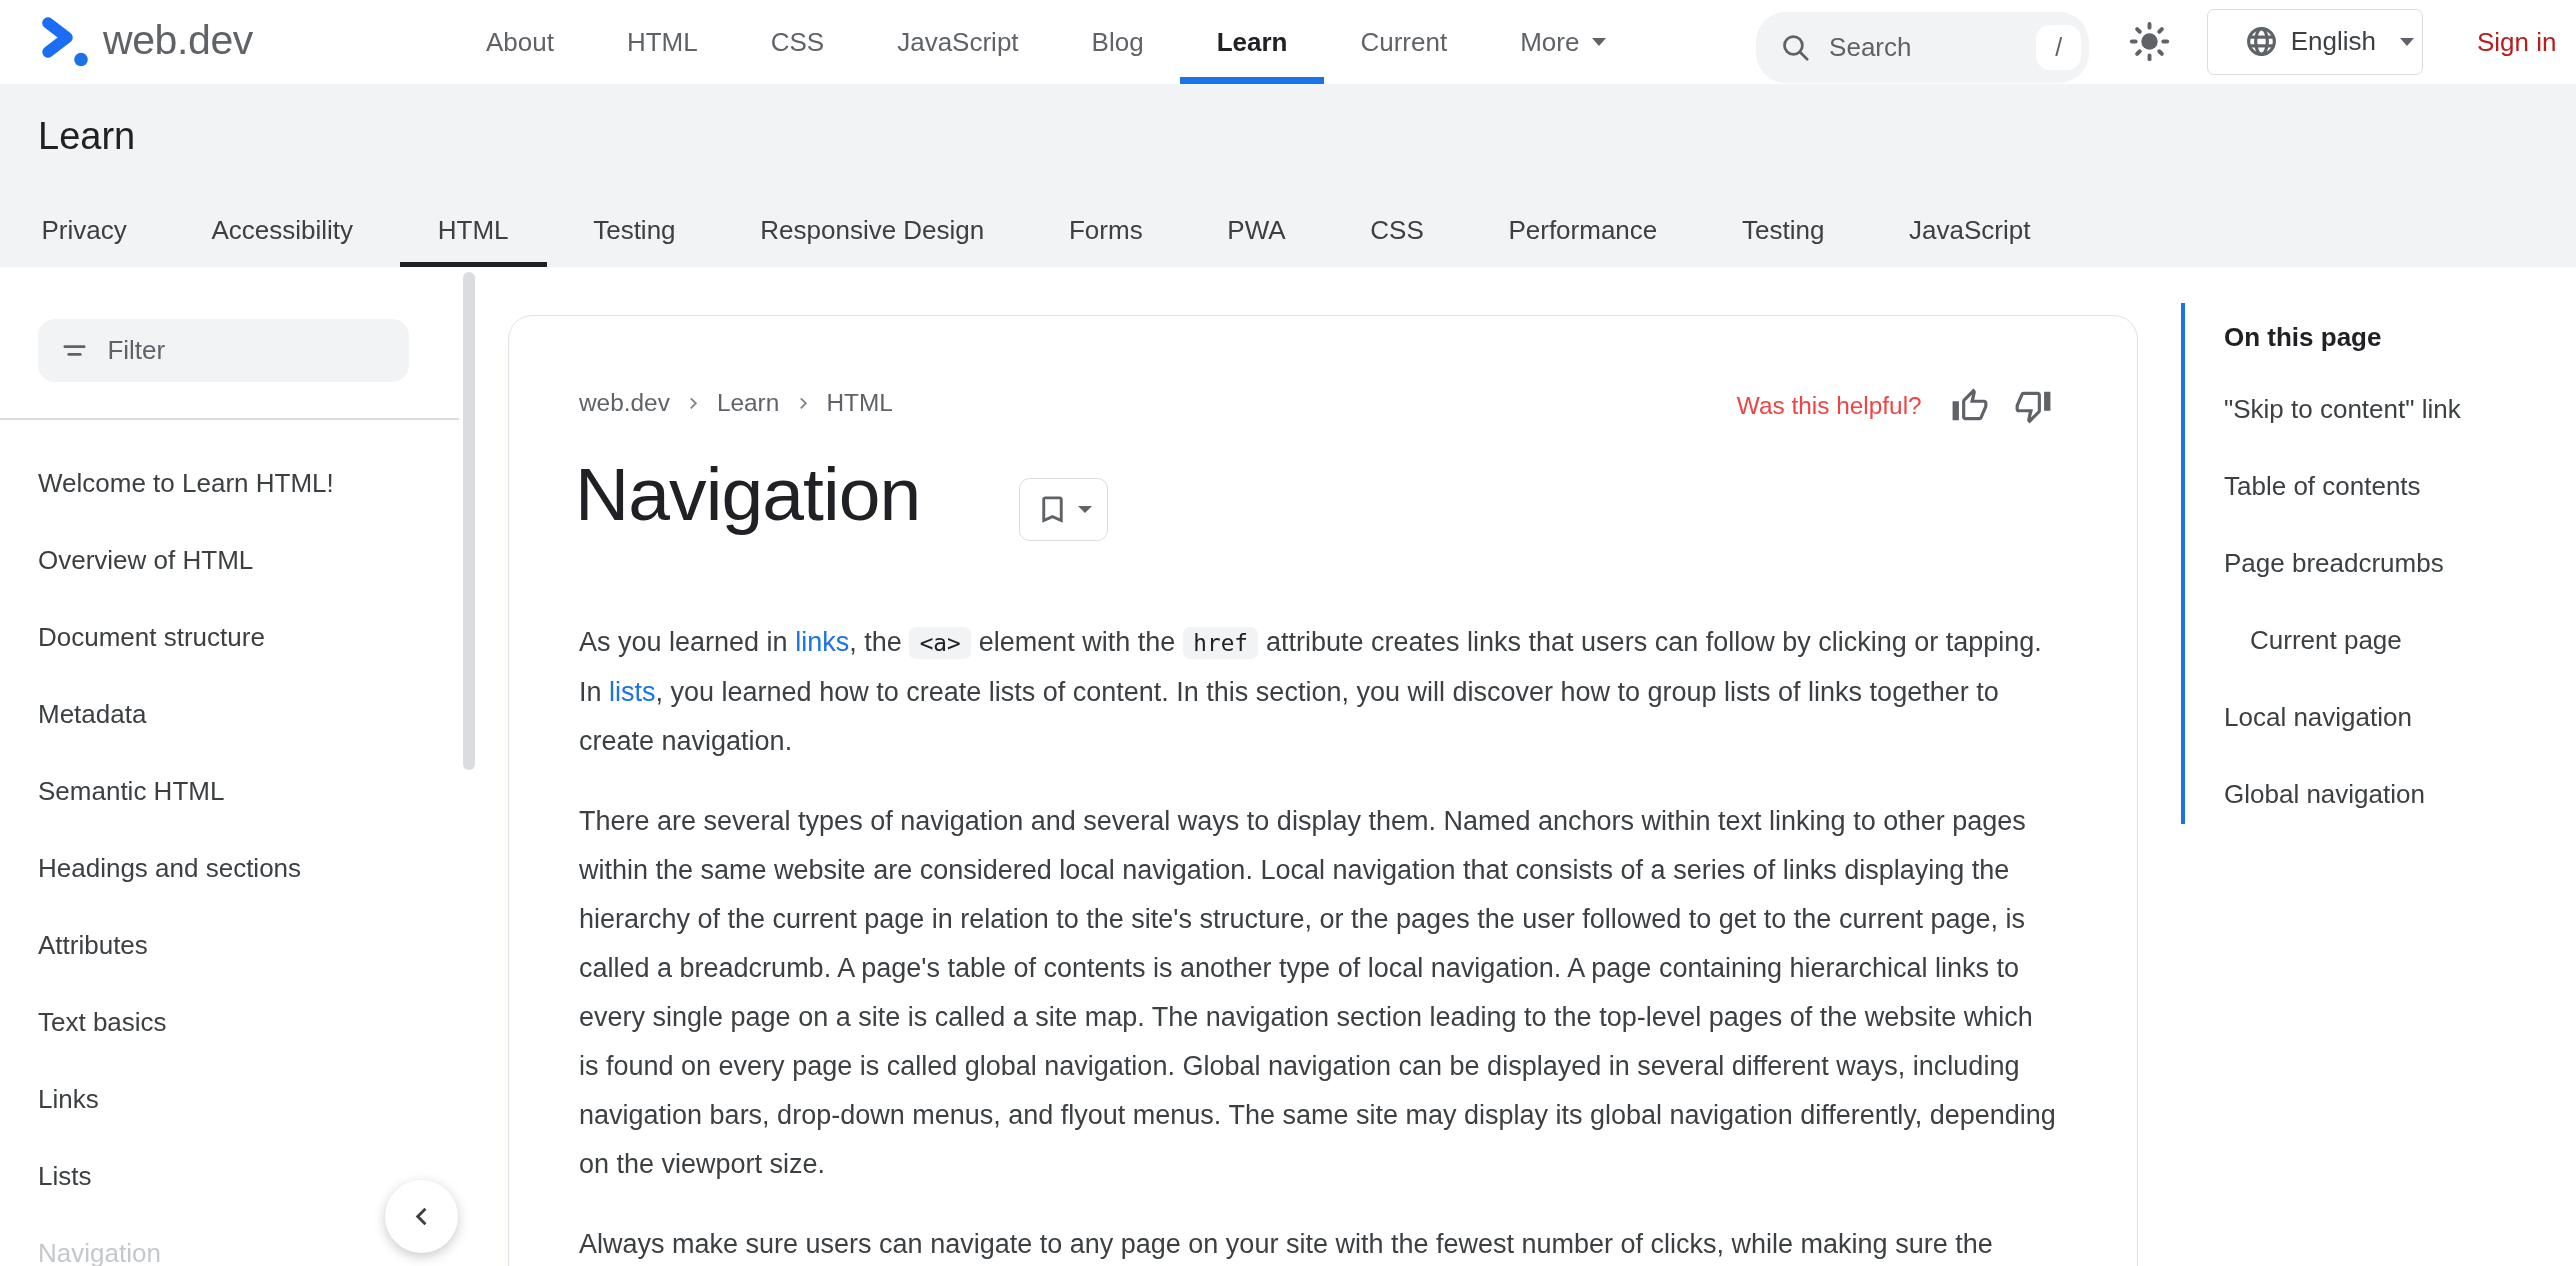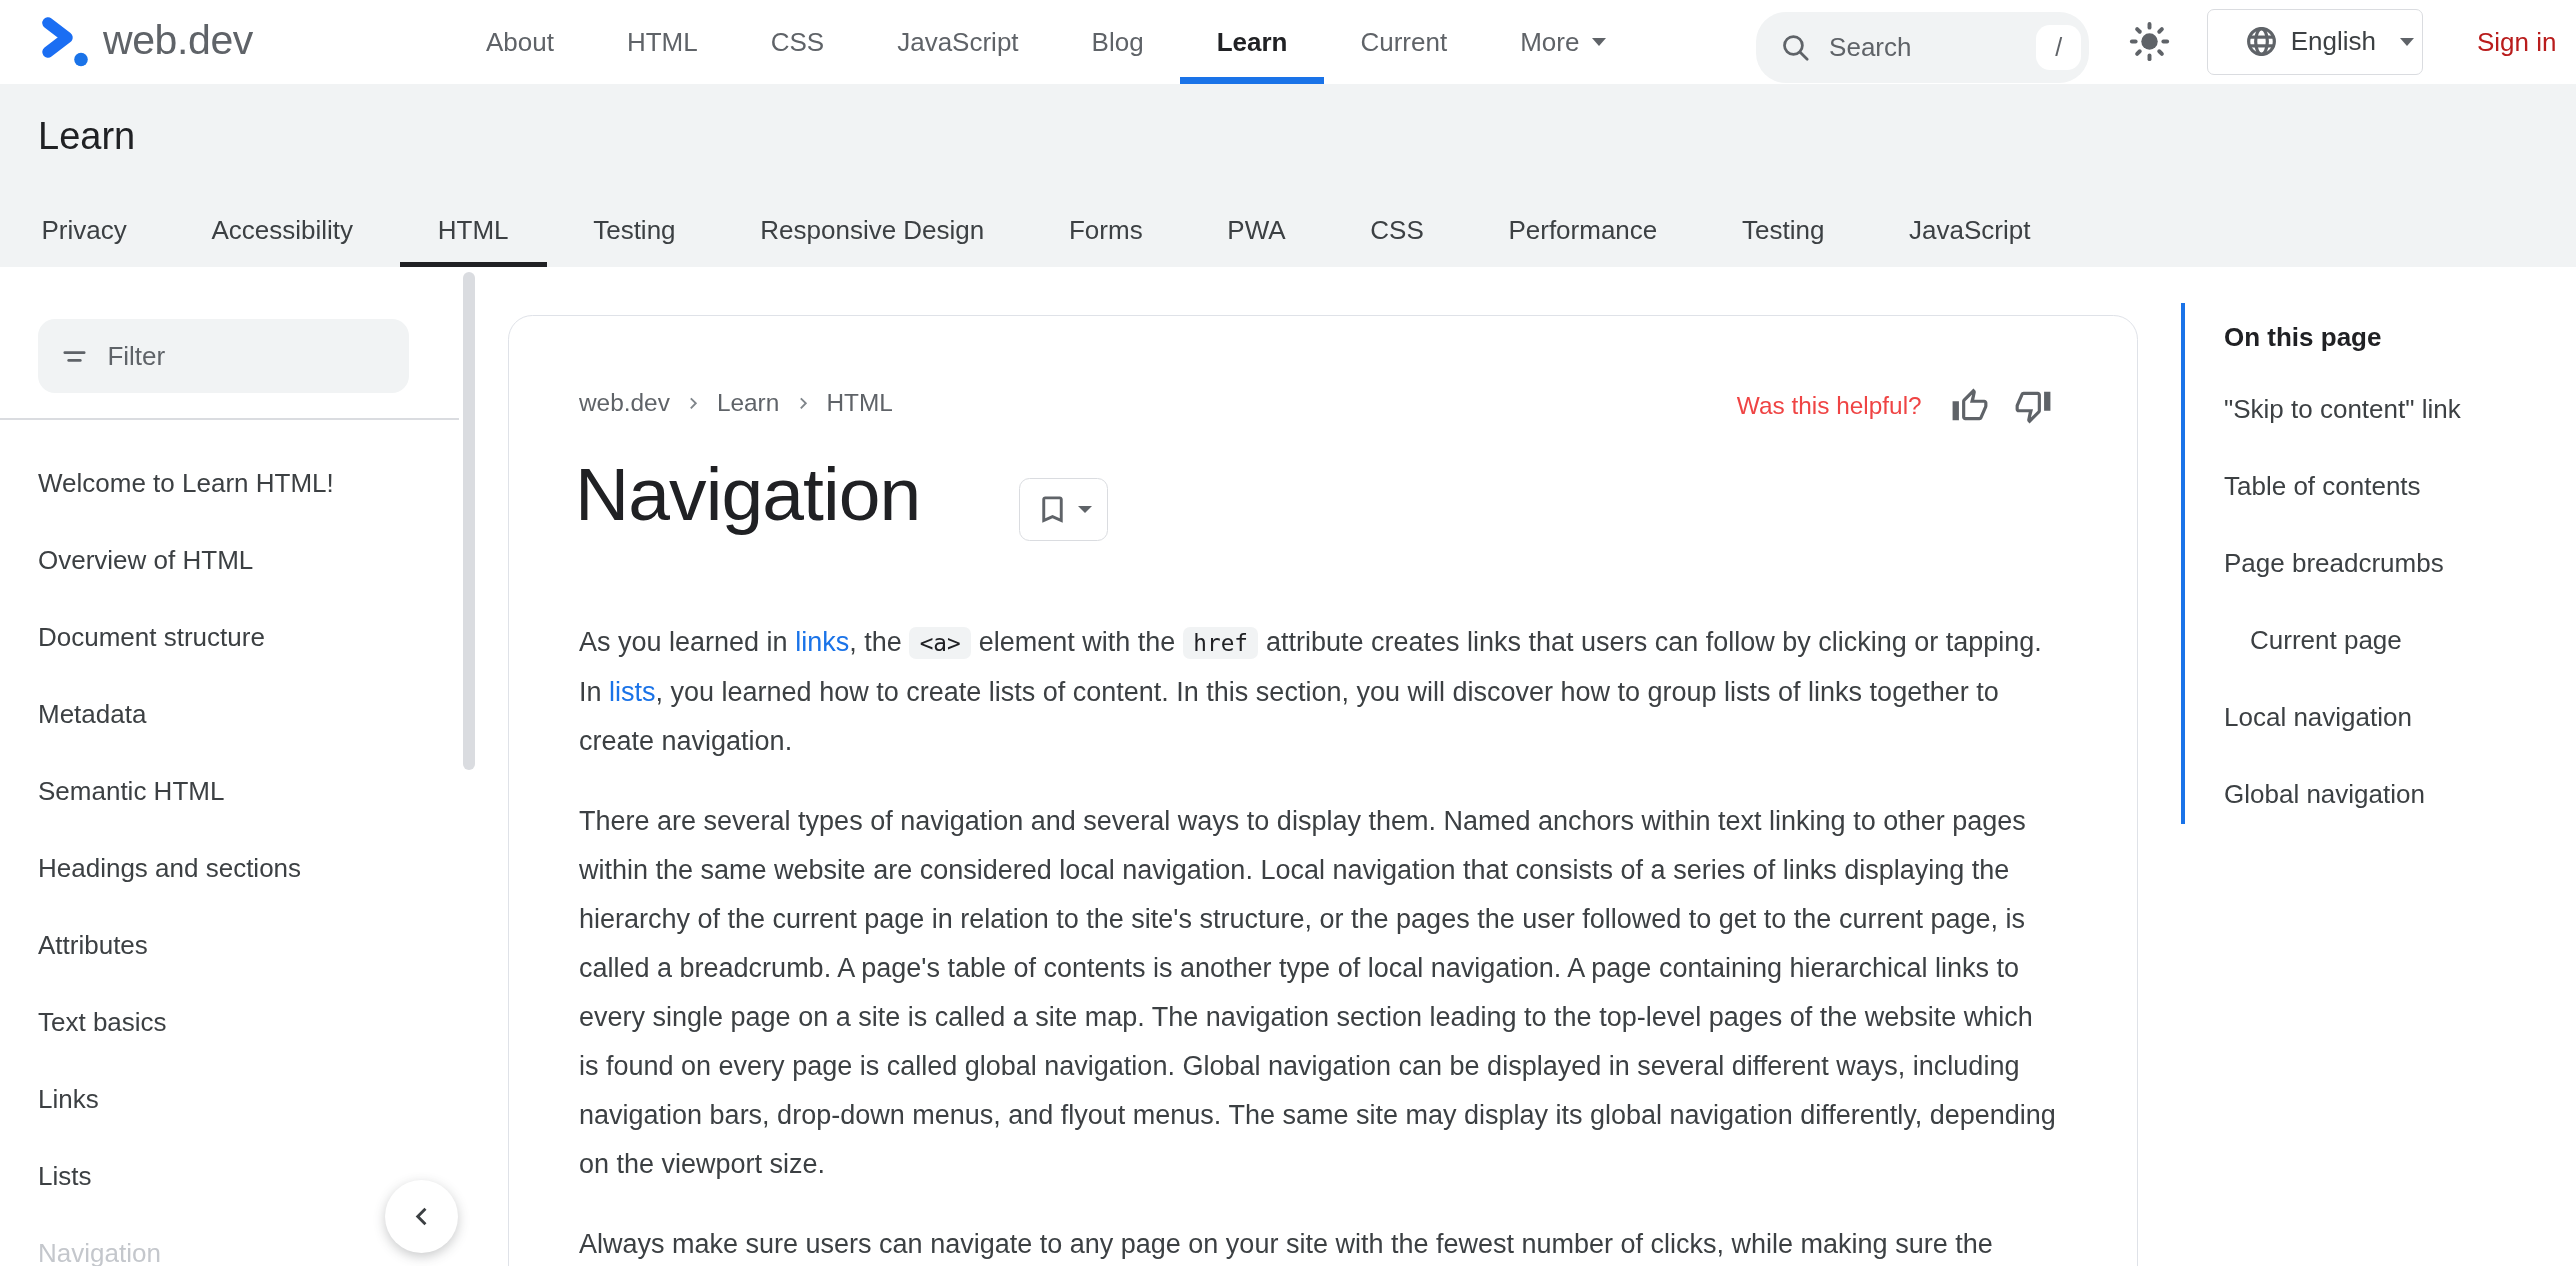--- a/index.html
+++ b/index.html
@@ -26,21 +26,21 @@
   .signin { position:absolute; left:2477px; top:0; height:84px; display:flex; align-items:center; font-size:26px; color:#b91c1c; }
 
   
   .band { position:absolute; left:0; top:84px; width:2576px; height:183px; background:#f1f3f4; }
   .band-title { position:absolute; left:38px; top:31px; font-size:38px; font-weight:400; color:#202124; }
   .tabs { position:absolute; left:3.5px; bottom:0; display:flex; gap:8.7px; }
   .tab { height:73px; padding:0 38px; display:flex; align-items:center; font-size:26px; color:#3c4043; position:relative; cursor:pointer; white-space:nowrap; }
   .tab.active::after { content:""; position:absolute; left:0; right:0; bottom:0; height:5.2px; background:#202124; }
 
   
-  .filter-box { position:absolute; left:38px; top:319px; width:371px; height:74px; border-radius:17px; background:#f1f3f4; display:flex; align-items:center; }
+  .filter-box { position:absolute; left:38px; top:319px; width:371px; height:63px; border-radius:17px; background:#f1f3f4; display:flex; align-items:center; }
   .filter-box svg { margin-left:21px; }
   .filter-text { margin-left:17.4px; font-size:26px; color:#5f6368; }
   .side-divider { position:absolute; left:0; top:418px; width:459px; height:1.7px; background:#dadce0; }
   .side-list { position:absolute; left:38px; top:445px; width:383px; list-style:none; }
   .side-list li { height:77px; display:flex; align-items:center; font-size:26px; color:#3c4043; cursor:pointer; }
   .side-list li.faded { color:#c4c7cc; }
   .side-scrollbar { position:absolute; left:463px; top:272px; width:12.2px; height:498px; border-radius:6.1px; background:#dadce0; }
   .collapse-btn { position:absolute; left:385px; top:1180px; width:73px; height:73px; border-radius:50%; background:#fff; box-shadow:0 3.5px 12.2px rgba(60,64,67,.28); display:flex; align-items:center; justify-content:center; z-index:20; }
 
   

